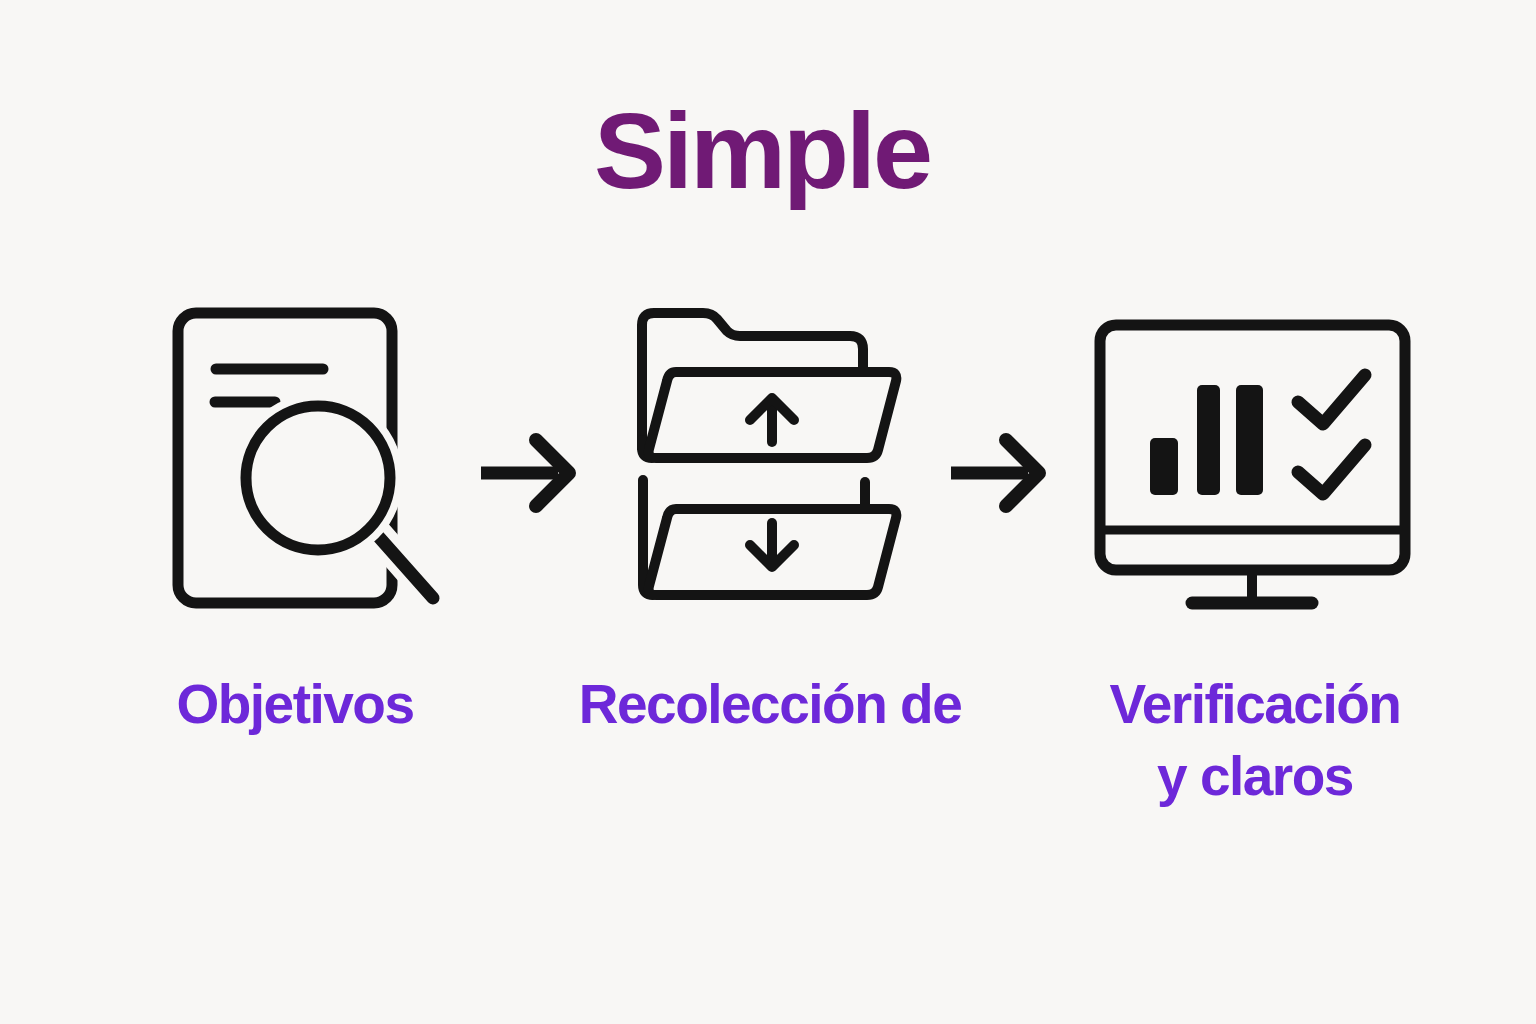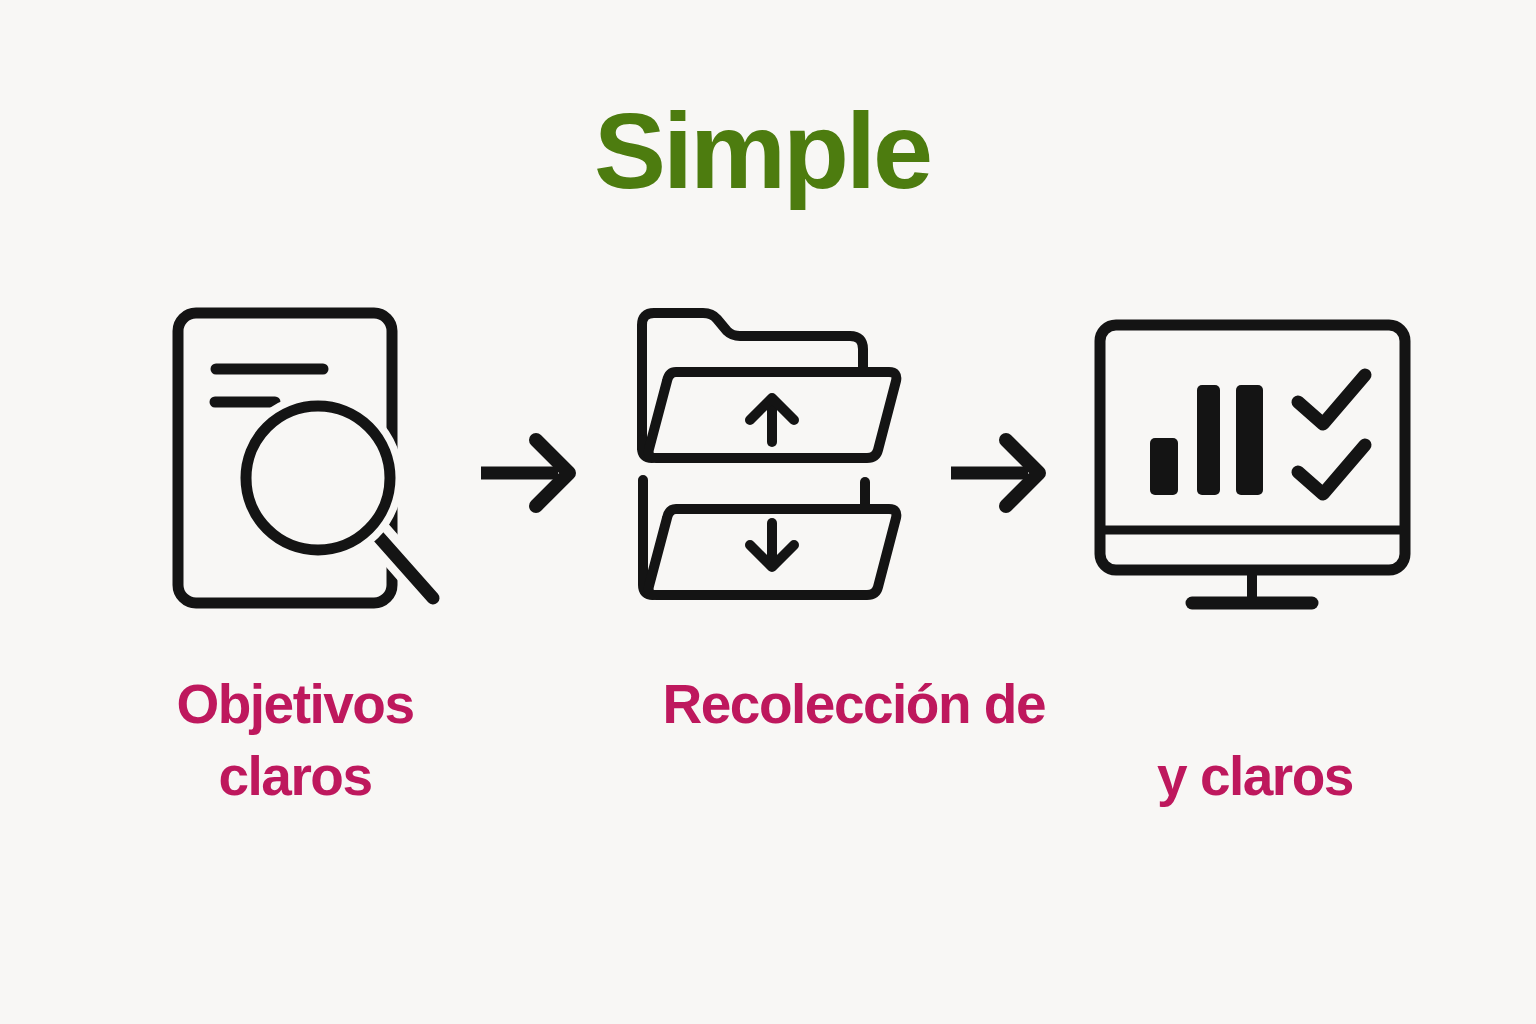--- a/index.html
+++ b/index.html
@@ -18,43 +18,43 @@
   }
   .title {
     position: absolute;
     left: 0;
     right: 12px;
     top: 88px;
     text-align: center;
     font-size: 108px;
     font-weight: bold;
     letter-spacing: -3px;
-    color: #4d7c0f;
+    color: #701a75;
   }
   .icon-svg {
     position: absolute;
     display: block;
   }
   .icon-doc    { left: 150px; top: 290px; }
   .icon-folder { left: 610px; top: 290px; }
   .icon-mon    { left: 1080px; top: 300px; }
   .arrow-1     { left: 460px; top: 410px; }
   .arrow-2     { left: 930px; top: 410px; }
   .step-label {
     position: absolute;
     top: 668px;
     text-align: center;
     font-size: 55px;
     font-weight: bold;
     letter-spacing: -1.5px;
     line-height: 72px;
-    color: #be185d;
+    color: #6d28d9;
   }
   .label-1 { left: 70px;  width: 450px; }
-  .label-2 { left: 495px; width: 550px; text-align: right; }
+  .label-2 { left: 495px; width: 550px; }
   .label-3 { left: 1025px; width: 460px; }
   .stroke {
     stroke: #141414;
     fill: none;
   }
   .fillbg { fill: #f8f7f5; }
   .casing { stroke: #f8f7f5; fill: none; }
   .solid  { fill: #141414; stroke: none; }
 </style>
 </head>
@@ -119,23 +119,22 @@
     <rect class="solid" x="70" y="138" width="28" height="57" rx="5"></rect>
     <rect class="solid" x="117" y="85" width="23" height="110" rx="5"></rect>
     <rect class="solid" x="156" y="85" width="27" height="110" rx="5"></rect>
 
     <polyline class="stroke" points="218,102 243,124 285,75" stroke-width="13" stroke-linecap="round" stroke-linejoin="round"></polyline>
     <polyline class="stroke" points="218,172 243,194 285,145" stroke-width="13" stroke-linecap="round" stroke-linejoin="round"></polyline>
   </svg>
 
   <div class="step-label label-1">
     <span>Objetivos</span><br>
-    <span>claros</span>
   </div>
   <div class="step-label label-2">
     <span>Recolección de</span><br>
   </div>
   <div class="step-label label-3">
-    <br>
+    <span>Verificación</span><br>
     <span>y claros</span>
   </div>
 
 </div>
 
 </body></html>

